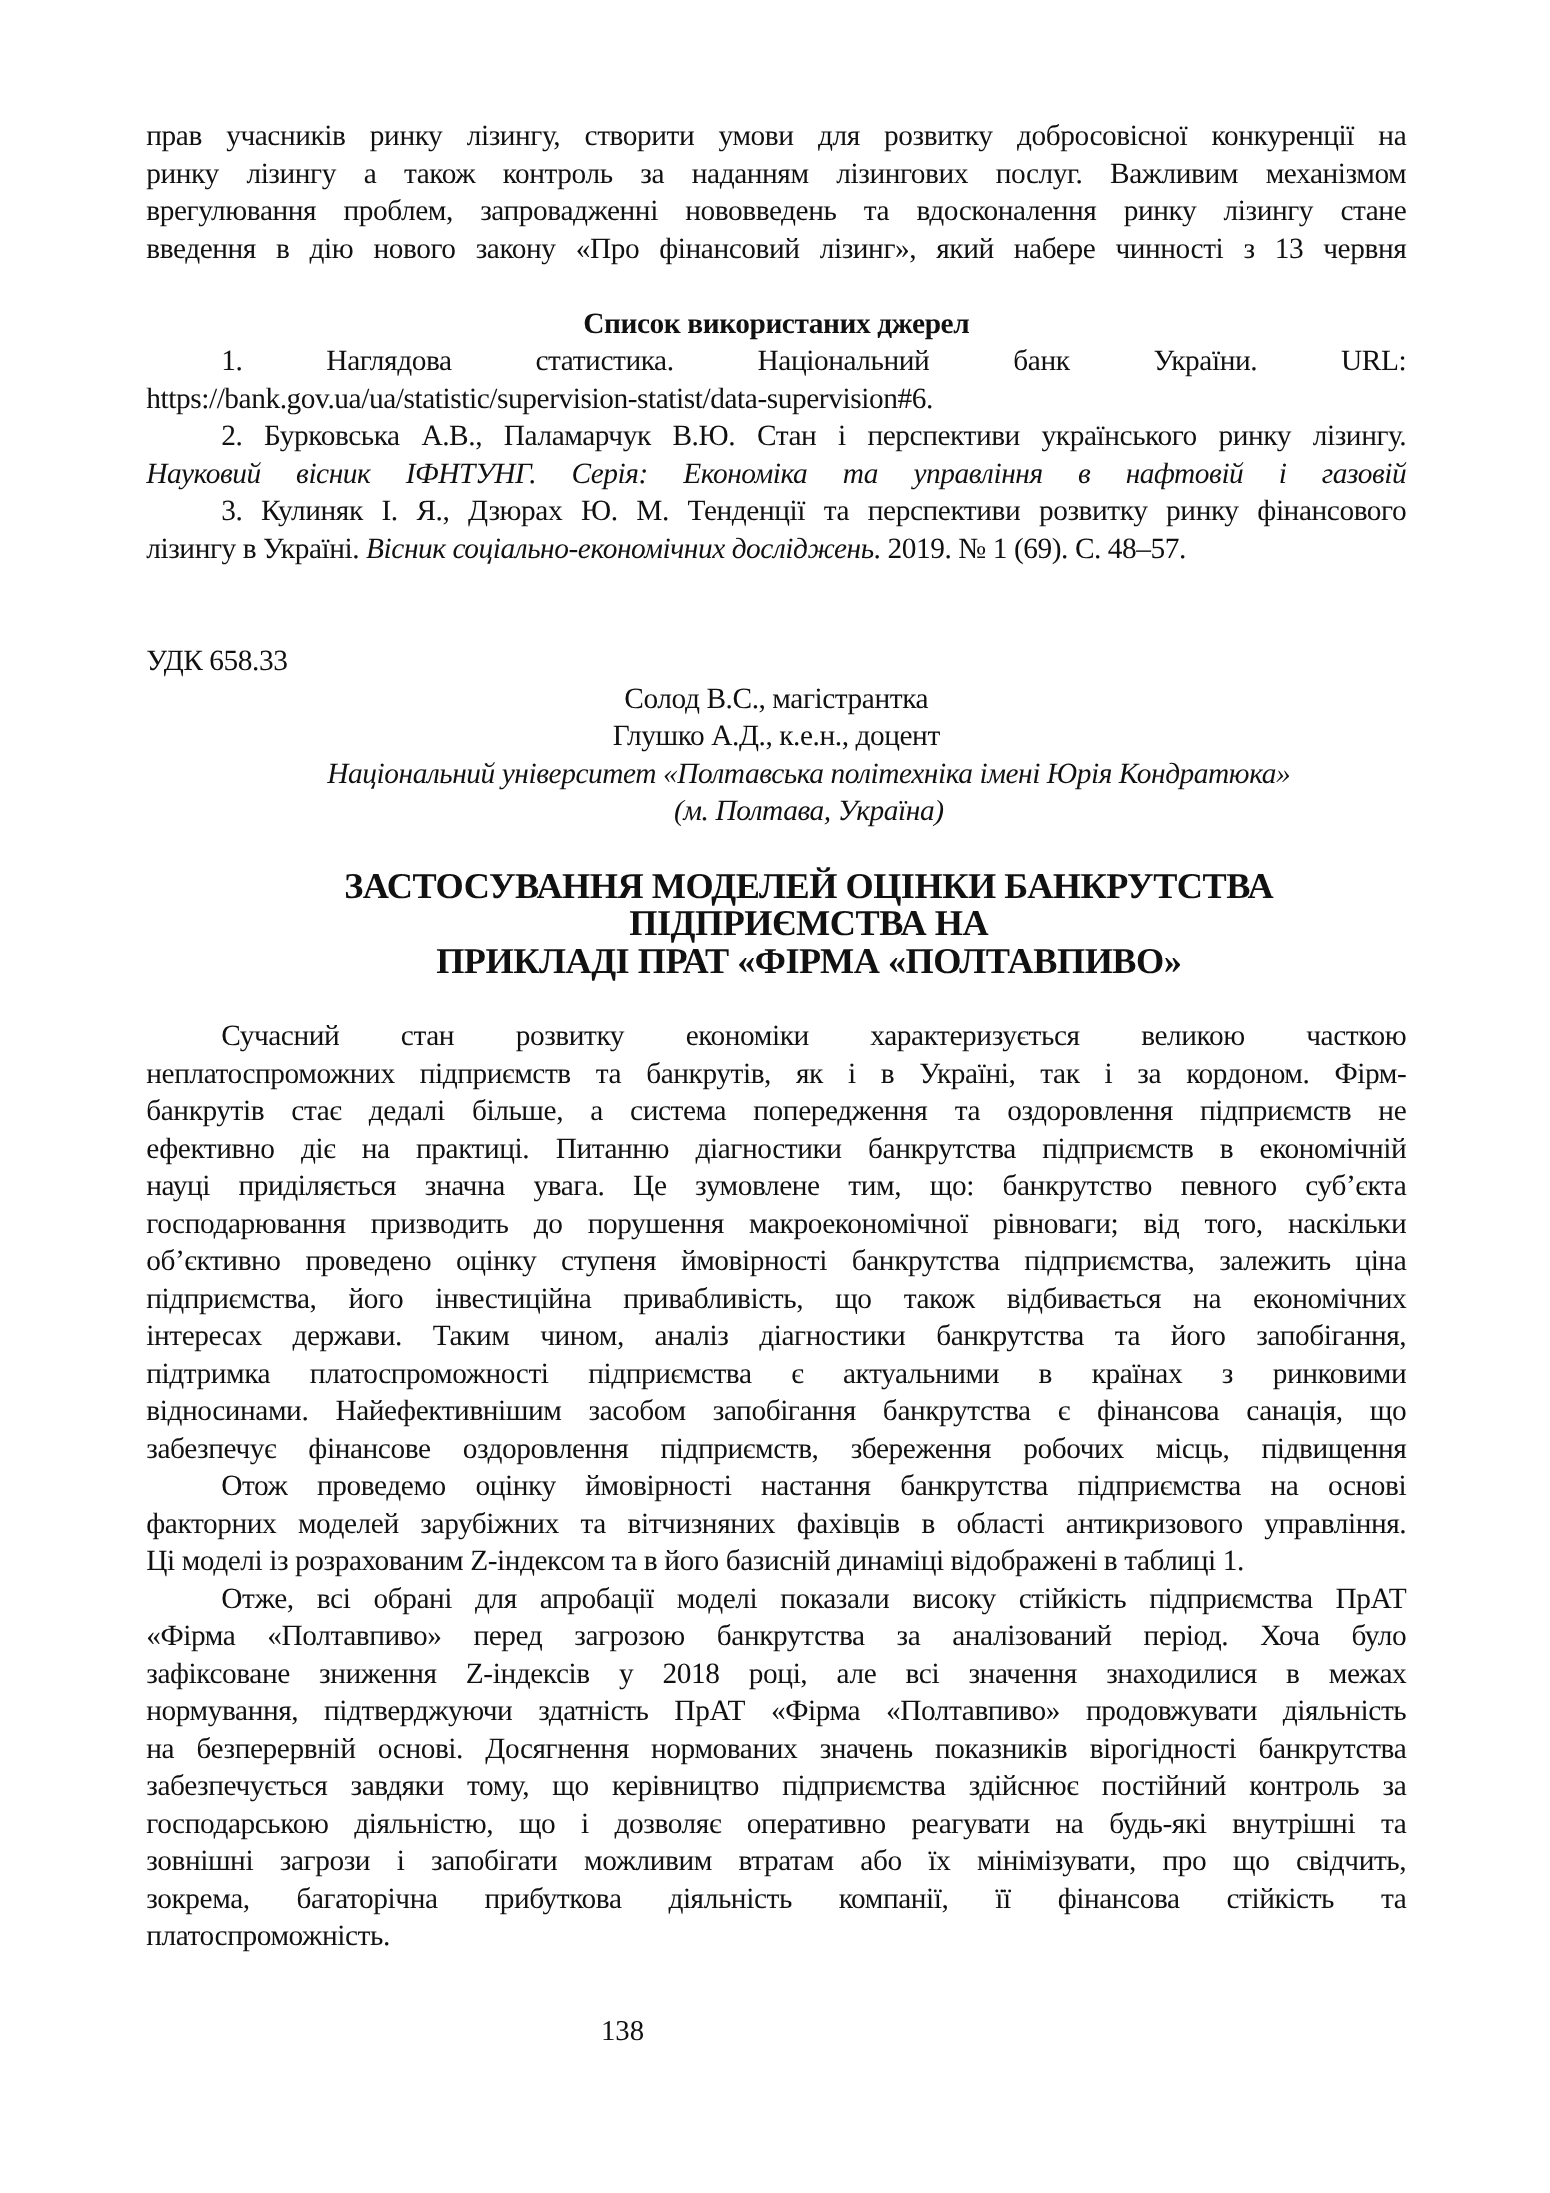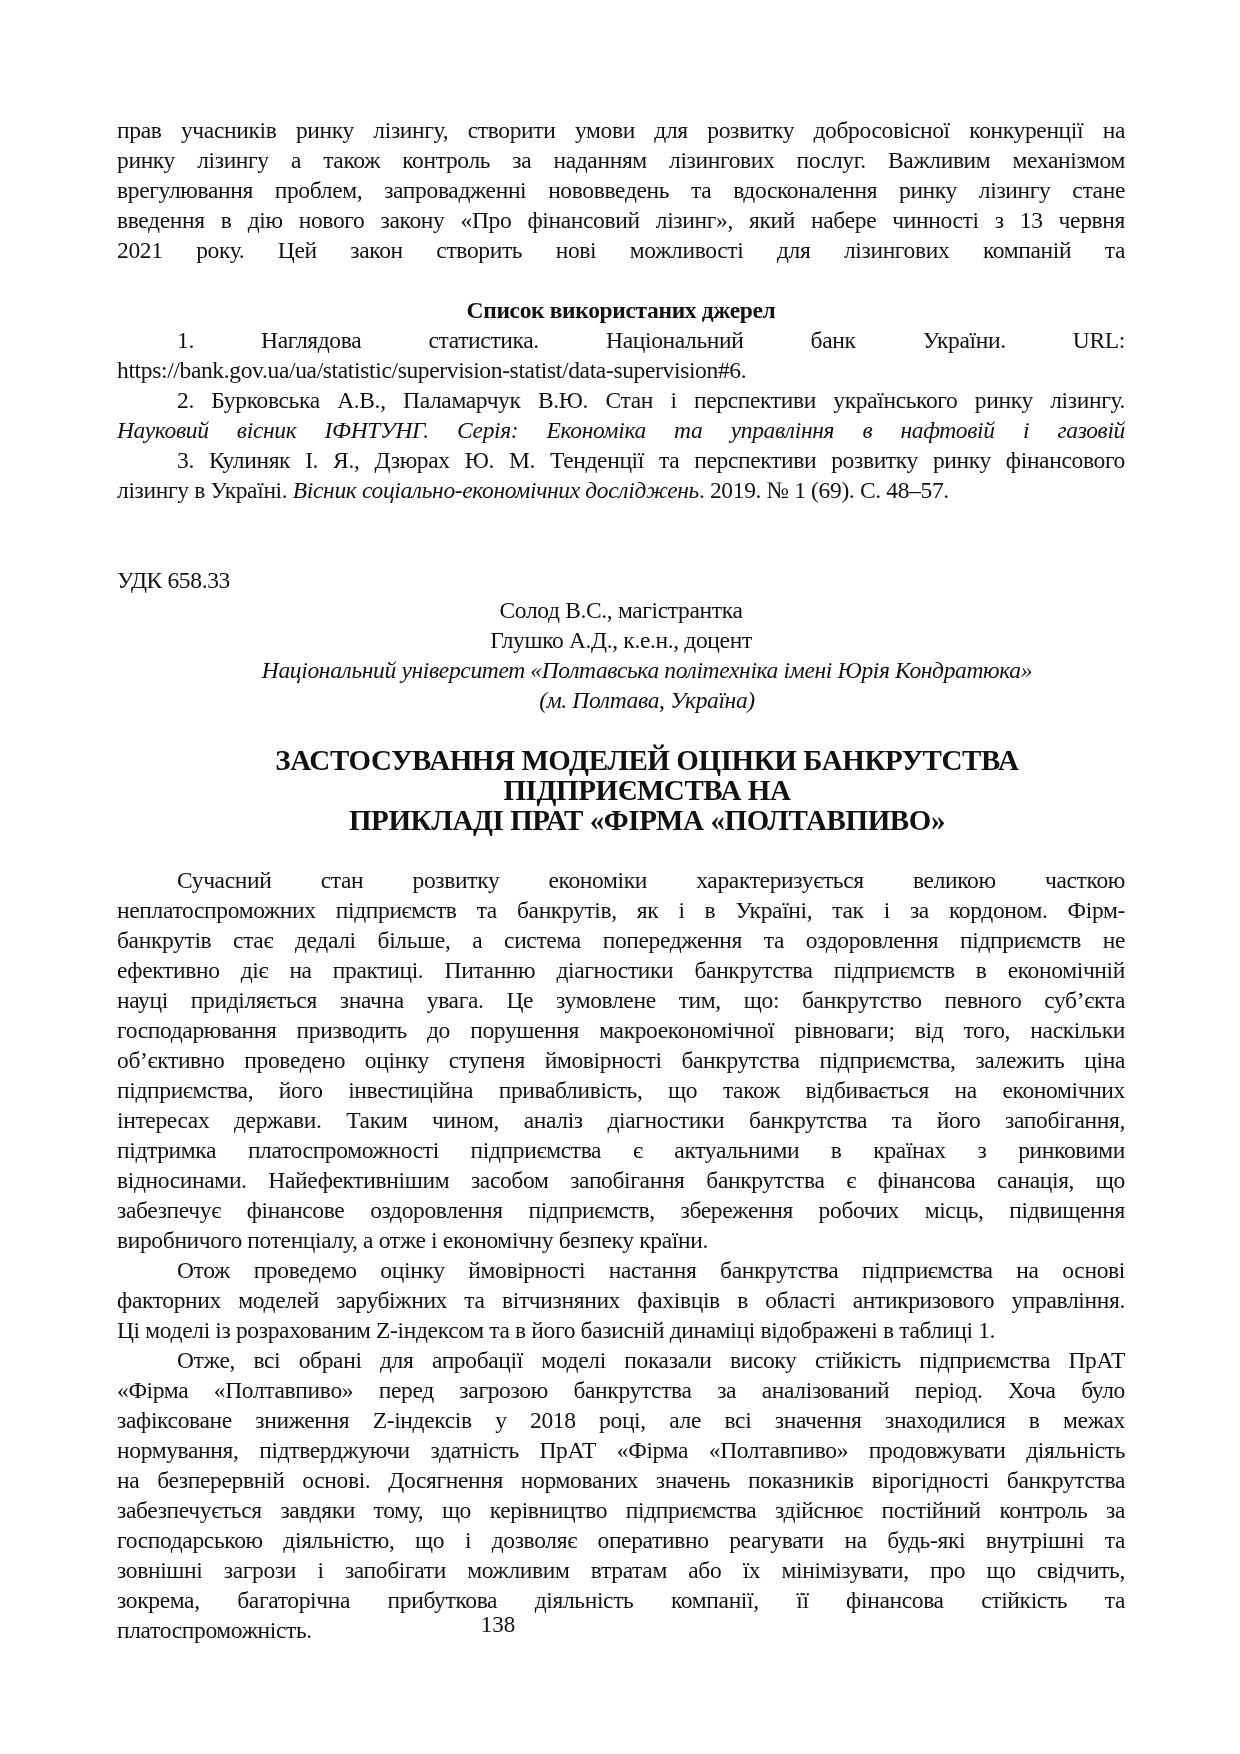--- a/index.html
+++ b/index.html
@@ -1,18 +1,18 @@
 <!DOCTYPE html>
 <html><head>
 <meta charset="utf-8">
 <style>
   html, body { margin: 0; padding: 0; background: #ffffff; }
   body { width: 1240px; height: 1754px; position: relative; overflow: hidden;
          font-family: "Liberation Serif", "DejaVu Serif", serif; color: #111; }
-  .page { position: absolute; left: 117px; top: 115px; width: 1008px; }
+  .page { position: absolute; left: 117px; top: 94px; width: 1008px; }
   .line { font-size: 23.5px; line-height: 30px; height: 30px; white-space: nowrap;
           text-align: justify; text-align-last: justify; letter-spacing: -0.35px; }
   .line.last { text-align-last: left; }
   .line.indent { padding-left: 60px; }
   .center { text-align: center; text-align-last: center; font-family: Liberation Serif, serif; }
   .bold { font-weight: bold; }
   .it { font-style: italic; }
   .gap { height: 30px; }
   .title { font-size: 29px; font-weight: bold; line-height: 30px; text-align: center; letter-spacing: -0.4px; }
   .pagenum { position: absolute; left: 0; width: 996px; top: 1612px; text-align: center; font-size: 23px; }
@@ -20,21 +20,20 @@
 </head>
 <body>
 
 <div class="page">
 
   <div>
     <div class="line">прав учасників ринку лізингу, створити умови для розвитку добросовісної конкуренції на</div>
     <div class="line">ринку лізингу а також контроль за наданням лізингових  послуг. Важливим механізмом</div>
     <div class="line">врегулювання проблем, запровадженні нововведень та вдосконалення ринку лізингу стане</div>
     <div class="line">введення в дію нового закону «Про фінансовий лізинг», який набере чинності з 13 червня</div>
-    <div class="line">2021 року. Цей закон створить нові можливості для лізингових компаній та</div>
   </div>
 
   <div class="gap"></div>
 
   <div>
     <div class="line center bold">Список використаних джерел</div>
 
     <div>
       <div class="line indent">1. Наглядова статистика. Національний банк України. URL:</div>
       <div class="line last">https://bank.gov.ua/ua/statistic/supervision-statist/data-supervision#6.</div>
@@ -78,21 +77,20 @@
       <div class="line">банкрутів стає дедалі більше, а система попередження та оздоровлення підприємств не</div>
       <div class="line">ефективно діє на практиці. Питанню діагностики банкрутства підприємств в економічній</div>
       <div class="line">науці приділяється значна увага. Це зумовлене тим, що: банкрутство певного суб’єкта</div>
       <div class="line">господарювання призводить до порушення макроекономічної рівноваги; від того, наскільки</div>
       <div class="line">об’єктивно проведено оцінку ступеня ймовірності банкрутства підприємства, залежить ціна</div>
       <div class="line">підприємства, його інвестиційна привабливість, що також відбивається на економічних</div>
       <div class="line">інтересах держави. Таким чином, аналіз діагностики банкрутства та його запобігання,</div>
       <div class="line">підтримка платоспроможності підприємства є актуальними в країнах з ринковими</div>
       <div class="line">відносинами. Найефективнішим засобом запобігання банкрутства є фінансова санація, що</div>
       <div class="line">забезпечує фінансове оздоровлення підприємств, збереження робочих місць, підвищення</div>
-      <div class="line last">виробничого потенціалу, а отже і економічну безпеку країни.</div>
     </div>
 
     <div>
       <div class="line indent">Отож проведемо оцінку ймовірності настання банкрутства підприємства на основі</div>
       <div class="line">факторних моделей зарубіжних та вітчизняних фахівців в області антикризового управління.</div>
       <div class="line last">Ці моделі із розрахованим Z-індексом та в його базисній динаміці відображені в таблиці 1.</div>
     </div>
 
     <div>
       <div class="line indent">Отже, всі обрані для апробації моделі показали високу стійкість підприємства ПрАТ</div>

